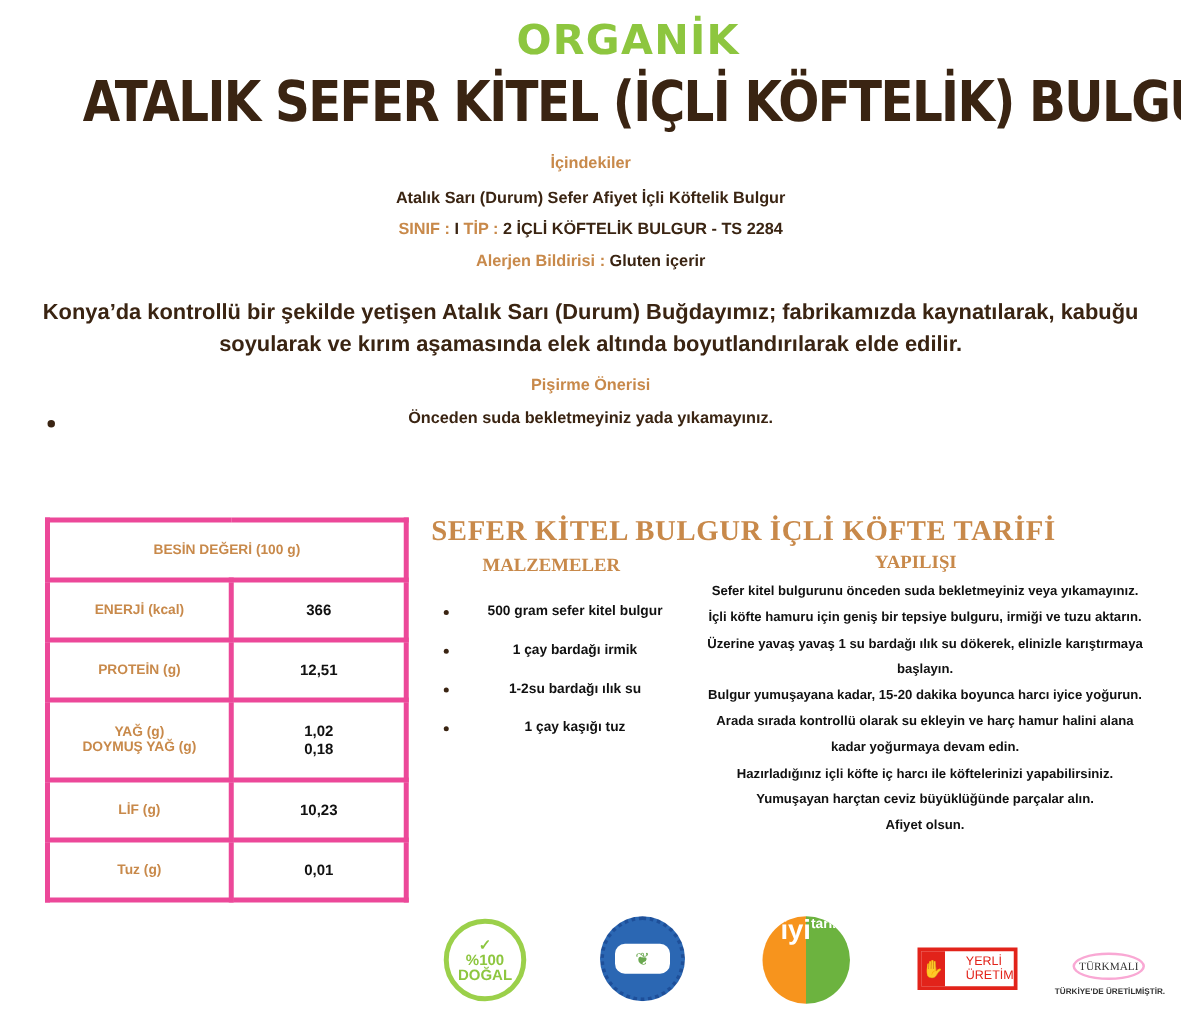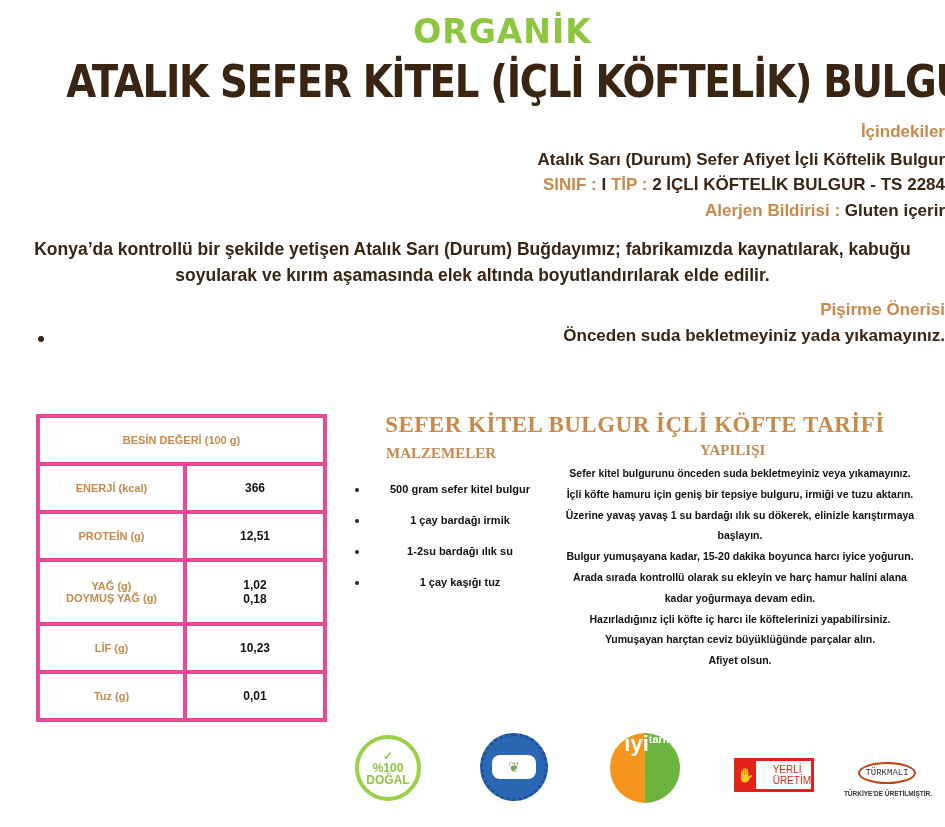--- a/index.html
+++ b/index.html
@@ -6,31 +6,31 @@
   body { width: 945px; height: 827px; position: relative; overflow: hidden;
          font-family: "Liberation Sans", sans-serif; color: #3a2412; }
   .abs { position: absolute; }
   .center { text-align: center; }
   .organik { top: 12px; left: 0; width: 945px; font-size: 33px; font-weight: bold;
              color: #8dc63f; letter-spacing: 1px; font-family: "DejaVu Sans", sans-serif; padding-left: 30px; }
   .title { top: 55px; left: 0; width: 945px; font-size: 45px; font-weight: bold; color: #3a2412;
            font-family: "DejaVu Sans", sans-serif; letter-spacing: -1.5px; transform: scaleX(0.86); transform-origin: center; white-space: nowrap; }
   .gold { color: #c8894a; }
   .dark { color: #3a2412; }
-  .info { left: 0; width: 945px; font-size: 17px; font-weight: bold; text-align: right; }
+  .info { left: 0; width: 945px; font-size: 13px; font-weight: bold; text-align: center; }
   .para { top: 236px; left: 20px; width: 905px; font-size: 17.5px; font-weight: bold; line-height: 26px; text-align: center; }
   .bullet { width: 6px; height: 6px; border-radius: 50%; background: #3a2412; }
 
   table.nut { position: absolute; left: 36px; top: 414px; width: 291px; border-collapse: collapse; }
   table.nut td { border: 4px solid #ec4899; text-align: center; font-size: 11px; font-weight: bold; padding: 0; }
   table.nut td.lbl { color: #c8894a; width: 143px; }
   table.nut td.val { color: #111; font-size: 12px; }
 
   .recipe-title { top: 412px; left: 345px; width: 580px; font-family: "Liberation Serif", serif; font-weight: bold;
-                  font-size: 23px; color: #c8894a; text-align: center; letter-spacing: 0.5px; }
+                  font-size: 23px; color: #c8894a; text-align: left; letter-spacing: 0.5px; }
   .sub { font-family: "Liberation Serif", serif; font-weight: bold; font-size: 15px; color: #c8894a; }
   .ing { left: 355px; width: 200px; font-size: 11px; font-weight: bold; color: #111; }
   .ing .bullet { position: absolute; left: 0; top: 5px; width: 4px; height: 4px; background: #3a2412; }
   .ing .txt { display: block; text-align: center; padding-left: 10px; }
   .steps { top: 463px; left: 565px; width: 350px; font-size: 10.5px; font-weight: bold; color: #111;
            line-height: 20.8px; text-align: center; }
   .logo { top: 735px; }
 </style>
 </head>
 <body>
@@ -134,14 +134,14 @@
   <span style="font-size:22px;line-height:22px;">iyi</span>
   <span style="font-size:11px;">tarım</span>
 </div>
 <div class="abs" style="left:734px;top:758px;width:80px;height:34px;border:3px solid #e2231a;box-sizing:border-box;display:flex;align-items:center;">
   <div style="width:26px;height:100%;background:#e2231a;color:#fff;font-size:14px;display:flex;align-items:center;justify-content:center;">✋</div>
   <div style="color:#e2231a;font-weight:normal;font-size:10px;line-height:11px;padding-left:17px;">
     <div>YERLİ</div>
     <div>ÜRETİM</div>
   </div>
 </div>
-<div class="abs" style="left:858px;top:762px;width:58px;height:22px;border:2px solid #c2410c;border-radius:50%;box-sizing:border-box;display:flex;align-items:center;justify-content:center;font-size:9px;color:#333;font-family:Liberation Mono, monospace;">TÜRKMALI</div>
+<div class="abs" style="left:858px;top:762px;width:58px;height:22px;border:2px solid #f9a8d4;border-radius:50%;box-sizing:border-box;display:flex;align-items:center;justify-content:center;font-size:9px;color:#333;font-family:Liberation Serif, serif;">TÜRKMALI</div>
 <div class="abs" style="left:838px;top:790px;width:100px;text-align:center;font-size:6.5px;font-weight:bold;color:#333;">TÜRKİYE'DE ÜRETİLMİŞTİR.</div>
 
 </body></html>

